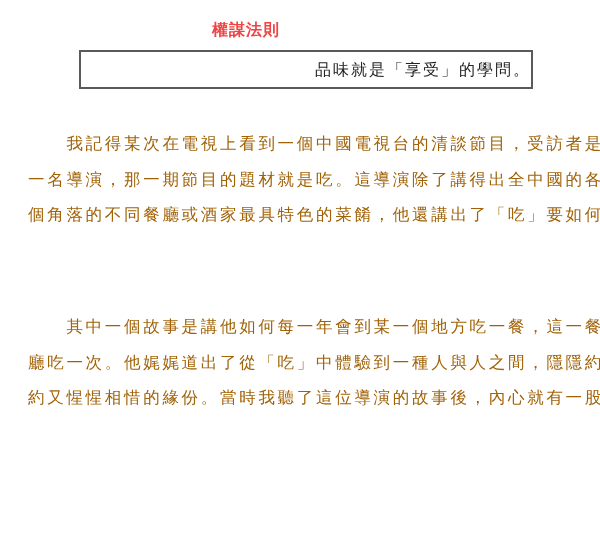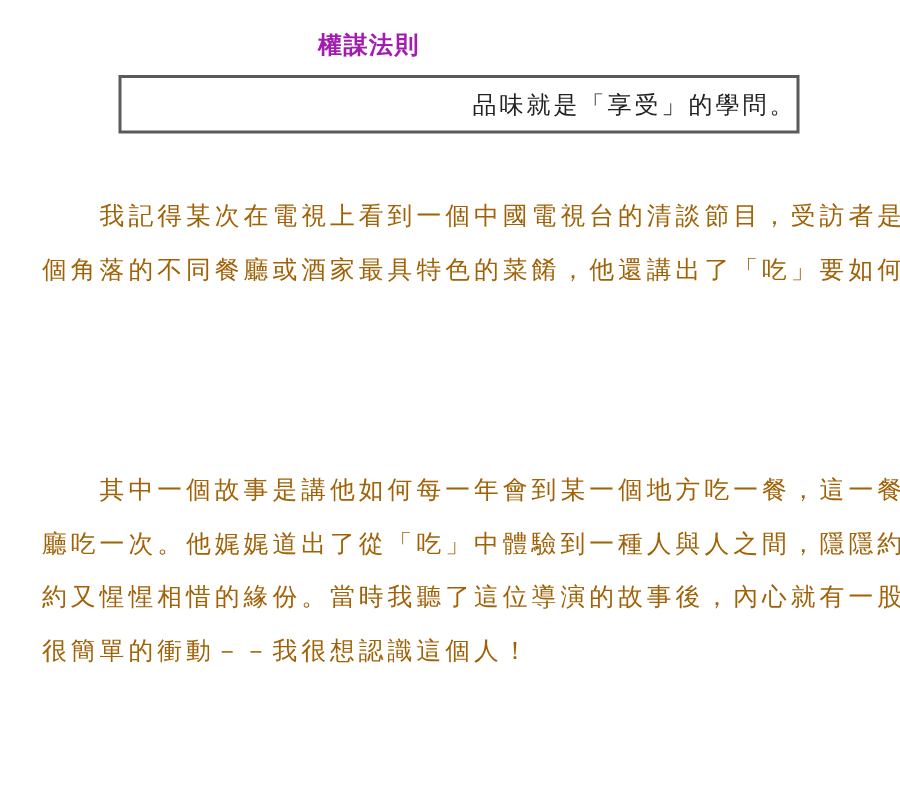--- a/index.html
+++ b/index.html
@@ -1,19 +1,19 @@
 <!DOCTYPE html>
 <html><head>
 <meta charset="utf-8">
 <style>
   html, body { margin: 0; padding: 0; background: #ffffff; }
   body { width: 600px; height: 537px; position: relative; overflow: hidden;
          font-family: "DejaVu Sans", "Liberation Sans", sans-serif; color: #1a1a1a; }
   .title { position: absolute; left: 0; width: 492px; top: 20px; text-align: center;
-           font-size: 16px; font-weight: bold; letter-spacing: 1px; color: #a21caf; }
+           font-size: 16px; font-weight: bold; letter-spacing: 1px; color: #ef4444; }
   .subtitle-box { position: absolute; left: 79px; top: 50px; width: 450px; height: 35px;
                   border: 2px solid #5a5a5a; box-sizing: content-box; }
   .subtitle { display: block; text-align: right; line-height: 35px; font-size: 16px;
               letter-spacing: 2px; color: #222; }
   .para { position: absolute; left: 28px; width: 556px; font-size: 16.5px;
           letter-spacing: 2.7px; line-height: 35.5px; margin: 0; color: #a16207; }
   .para .line { display: block; white-space: nowrap; }
   .p1 { top: 126px; }
   .p2 { top: 309px; }
 </style>
@@ -21,21 +21,21 @@
 <body>
 
 <div class="title">權謀法則</div>
 
 <div class="subtitle-box">
   <span class="subtitle">品味就是「享受」的學問。</span>
 </div>
 
 <div class="para p1">
   <span class="line">　　我記得某次在電視上看到一個中國電視台的清談節目，受訪者是</span>
+  <span class="line">一名導演，那一期節目的題材就是吃。這導演除了講得出全中國的各</span>
   <span class="line">個角落的不同餐廳或酒家最具特色的菜餚，他還講出了「吃」要如何</span>
 </div>
 
 <div class="para p2">
   <span class="line">　　其中一個故事是講他如何每一年會到某一個地方吃一餐，這一餐</span>
   <span class="line">廳吃一次。他娓娓道出了從「吃」中體驗到一種人與人之間，隱隱約</span>
   <span class="line">約又惺惺相惜的緣份。當時我聽了這位導演的故事後，內心就有一股</span>
-  <span class="line">很簡單的衝動－－我很想認識這個人！</span>
 </div>
 
 </body></html>

